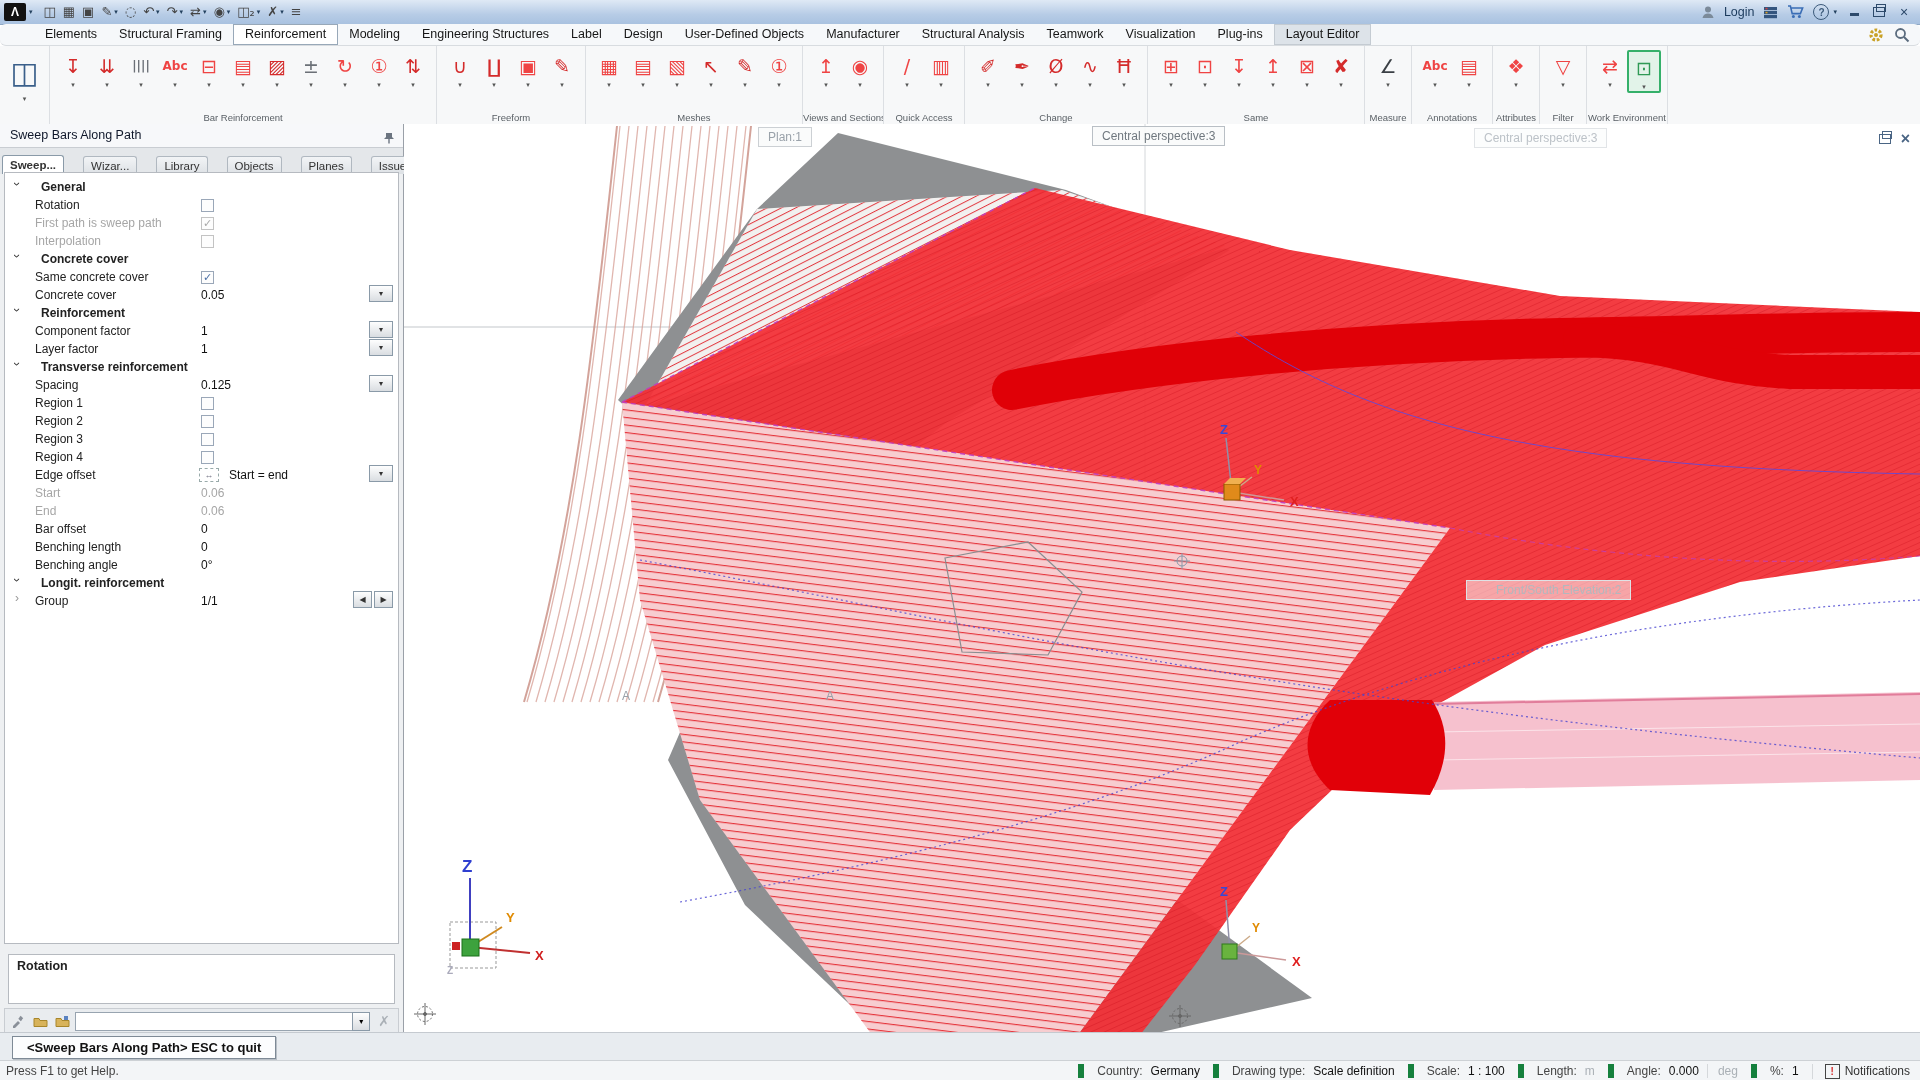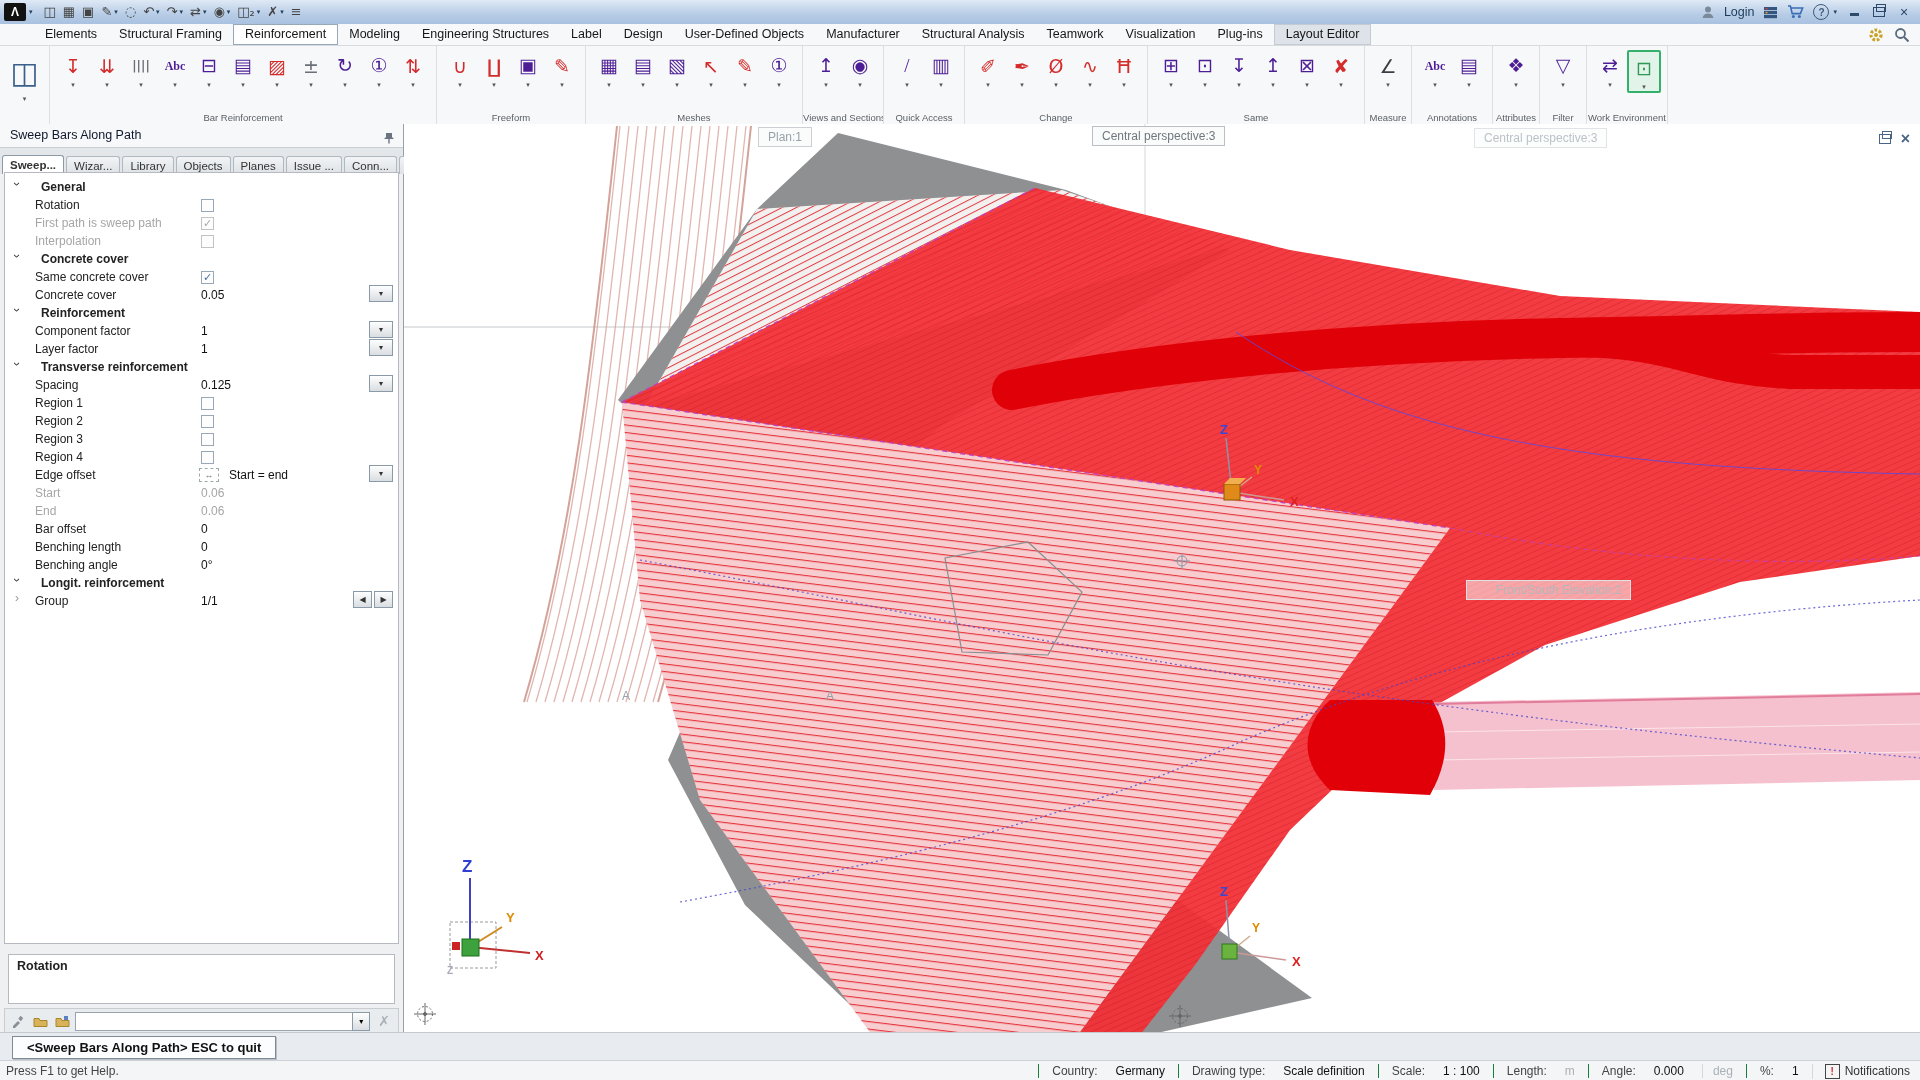--- a/index.html
+++ b/index.html
@@ -23,53 +23,53 @@
   .helpq{width:14px;height:14px;border:1.4px solid #3c5a7a;border-radius:50%;color:#3c5a7a;
     font-size:10px;font-weight:bold;display:flex;align-items:center;justify-content:center;}
   .helpcaret{font-size:7px;color:#23405e;margin-left:-5px;}
   .winbtn{color:#2d4a6b;font-size:14px;width:16px;text-align:center;}
   .minbar{display:inline-block;width:9px;height:3px;background:#2d4a6b;margin-bottom:1px;}
   .restore{position:relative;display:inline-block;width:10px;height:8px;border:1.5px solid #2d4a6b;background:transparent;}
   .restore::before{content:"";position:absolute;left:2px;top:-4px;width:8px;height:6px;border:1.5px solid #2d4a6b;}
 
   
   .menubar{position:absolute;left:0;top:24px;width:1920px;height:22px;background:#f6f8fa;
-    border-bottom:1px solid #d8dce0;display:flex;align-items:center;padding-left:34px;box-sizing:border-box;}
+    border-bottom:1px solid #d8dce0;display:flex;align-items:center;padding-left:34px;box-sizing:border-box;border-radius:6px;}
   .mitem{font-size:12.5px;color:#161616;padding:0 11px;height:21px;line-height:21px;white-space:nowrap;}
   .mitem.active{background:#fff;border:1px solid #98a8b8;height:21px;line-height:19px;box-sizing:border-box;}
   .mitem.highlighted{background:#dde3e9;border:1px solid #c4cbd2;height:21px;line-height:19px;box-sizing:border-box;}
   .menu-right{position:absolute;right:10px;top:3px;display:flex;gap:10px;align-items:center;}
 
   
   .ribbon{position:absolute;left:0;top:46px;width:1920px;height:78px;background:#f7f8f9;
     border-bottom:1px solid #cfd4d9;display:flex;align-items:stretch;}
   .rgroup{position:relative;border-right:1px solid #dcdfe3;padding:4px 6px 14px 6px;box-sizing:border-box;}
   .rgroup.bigtile{width:50px;display:flex;justify-content:center;}
   .ricons{display:flex;}
   .ricon{width:34px;display:flex;flex-direction:column;align-items:center;justify-content:flex-start;padding-top:3px;}
   .rglyph{font-size:19px;line-height:26px;height:26px;color:#444;font-family:"DejaVu Sans",sans-serif;}
   .ricon.red .rglyph{color:#d42b2b;}
-  .ricon.blue .rglyph{color:#4c1d95;font-family:Liberation Serif, serif;}
+  .ricon.blue .rglyph{color:#ef4444;}
   .ricon.gray .rglyph{color:#6b7077;}
   .ricon.dark .rglyph{color:#3a3f45;}
   .ricon.green .rglyph{color:#2f9a55;}
   .ricon.small .rglyph{font-size:12px;font-weight:bold;}
   .ricon.hl{background:#e2f3e9;border:2px solid #35b06a;border-radius:2px;box-sizing:border-box;}
   .rcaret{font-size:7px;color:#555;margin-top:2px;}
   .rlabel{position:absolute;left:0;right:0;bottom:1px;text-align:center;font-size:9.5px;color:#5a6066;
     white-space:nowrap;overflow:hidden;}
   .bigicon{font-size:30px;color:#3a5f8a;line-height:40px;}
 
   
   .palette{position:absolute;left:0;top:124px;width:404px;height:908px;background:#eef0f2;
     border-right:1px solid #9aa0a8;box-sizing:border-box;}
   .p-title{position:relative;height:23px;background:#f7f8fa;border-bottom:1px solid #c9cdd2;
     font-size:12.5px;color:#0f172a;line-height:23px;padding-left:10px;}
   .p-pin{position:absolute;right:8px;top:5px;}
-  .p-tabs{display:flex;height:24px;align-items:flex-end;padding:2px 2px 0 2px;gap:2px;background:#e4e7ea;}
+  .p-tabs{display:flex;height:24px;align-items:flex-end;padding:2px 2px 0 2px;gap:19px;background:#e4e7ea;}
   .ptab{flex:0 0 auto;font-size:11.5px;color:#333;background:linear-gradient(#f2f4f6,#dde1e5);
     border:1px solid #b0b8c0;border-bottom:none;border-radius:3px 3px 0 0;padding:3px 7px 2px 7px;white-space:nowrap;
     overflow:hidden;max-width:52px;}
   .ptab.active{background:#fff;font-weight:bold;border-color:#8a9aa8;padding-bottom:3px;}
   .p-grid{position:absolute;left:4px;right:4px;top:48px;height:772px;background:#fff;border:1px solid #b6bac0;
     box-sizing:border-box;padding-top:3px;overflow:hidden;}
   .prow{position:relative;height:18px;display:flex;align-items:flex-end;font-size:12px;color:#222;padding-left:30px;}
   .prow .chev{display:none;position:absolute;left:10px;top:1px;font-size:12px;color:#333;transform:rotate(90deg);}
   .prow.group .chev{display:inline-block;}
   .prow.nav .chev{display:inline-block;transform:none;color:#999;}
@@ -121,21 +121,21 @@
 
   
   .taskline{position:absolute;left:0;top:1032px;width:1920px;height:28px;background:#e8ecf0;
     border-top:1px solid #c5cad0;display:flex;align-items:center;}
   .taskbtn{margin-left:12px;background:#fcfdfe;border:1px solid #7e8a96;box-shadow:1px 1px 0 #b9c0c7;
     font-size:13px;font-weight:bold;color:#111;padding:3px 14px;white-space:nowrap;}
   .statusbar{position:absolute;left:0;top:1060px;width:1920px;height:20px;background:#f3f5f7;
     border-top:1px solid #cdd1d5;display:flex;align-items:center;font-size:12px;color:#333;}
   .helptext{padding-left:6px;color:#444;}
   .status-right{position:absolute;right:4px;display:flex;align-items:center;height:20px;}
-  .seg{display:flex;gap:18px;padding:0 13px;border-left:1px solid #15803d;height:14px;align-items:flex-start;}
+  .seg{display:flex;gap:8px;padding:0 13px;border-left:6px solid #15803d;height:14px;align-items:flex-start;}
   .seg .slabel{color:#444;}
   .seg .sval{color:#111;}
   .seg.dim .sval{color:#aab0b6;}
   .seg .ssuf{color:#aab0b6;border-left:1px solid #d5d8db;padding-left:10px;}
   .seg .ssuf:empty{display:none;}
   .notif{display:flex;align-items:center;gap:5px;padding:0 6px 0 12px;border-left:1px solid #d5d8db;}
   .notif-icon{width:13px;height:13px;border:1.5px solid #444;color:#d42b2b;font-weight:bold;font-size:10px;
     display:flex;align-items:center;justify-content:center;}
 </style>
 </head>

